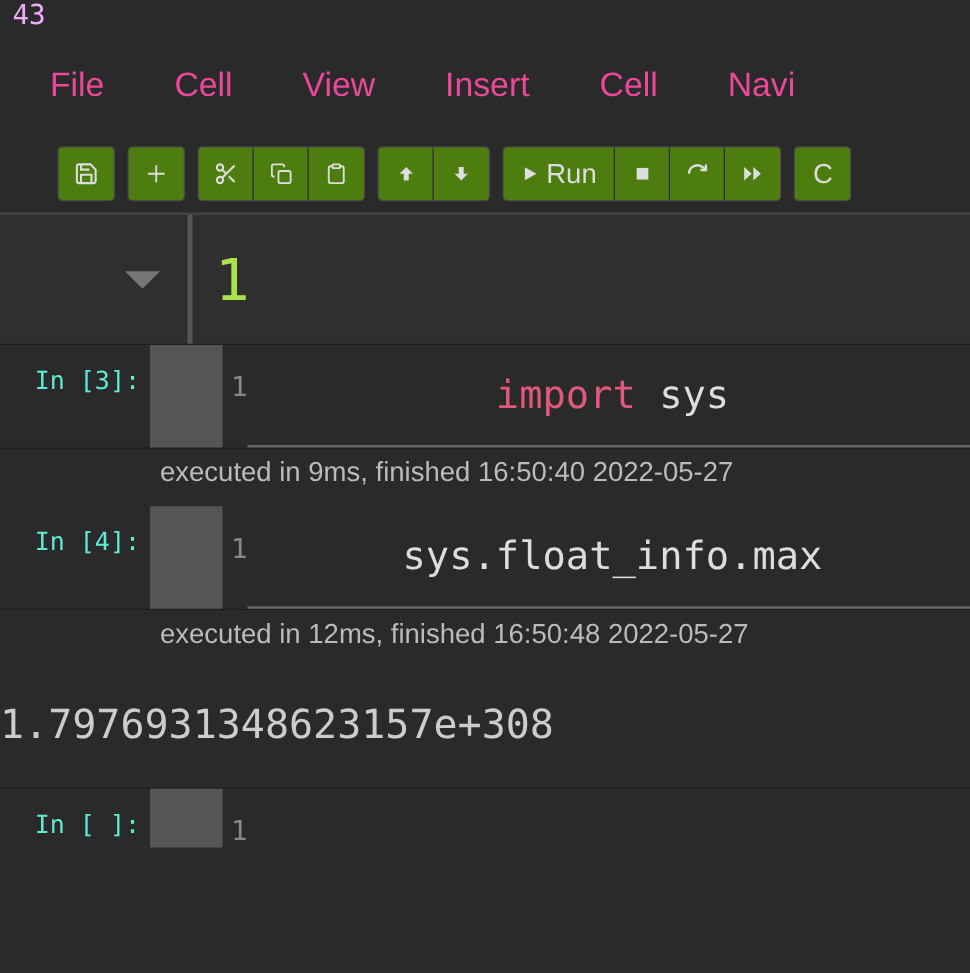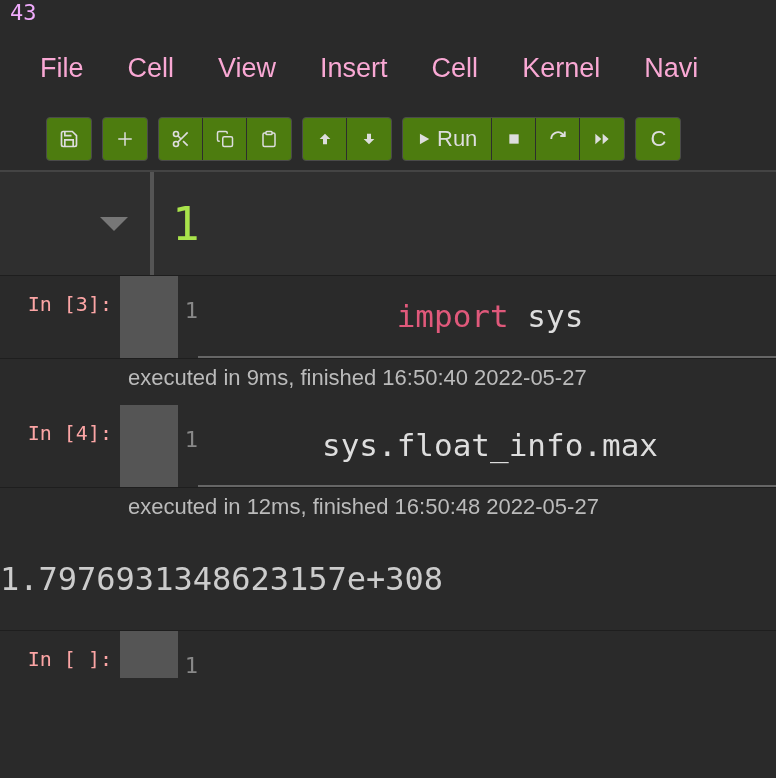--- a/index.html
+++ b/index.html
@@ -12,24 +12,24 @@
     color: #ccc;
   }
   .topnum {
     color: #f0abfc;
     font-size: 22px;
     padding: 0 0 0 10px;
     font-family: Menlo, Consolas, monospace;
   }
   .menubar {
     display: flex;
-    gap: 44px;
+    gap: 56px;
     padding: 28px 0 24px 40px;
     font-size: 27px;
-    color: #f9a8d4;
+    color: #ec4899;
     white-space: nowrap;
   }
   .menubar span { cursor: default; }
   .toolbar {
     display: flex;
     align-items: center;
     gap: 10px;
     padding: 0 0 0 46px;
     height: 64px;
     border-bottom: 2px solid #444;
@@ -98,21 +98,21 @@
     display: flex;
     border-bottom: 1px solid #1e1e1e;
     background: #2a2a2a;
   }
   .prompt-col {
     width: 120px;
     padding: 16px 8px 0 0;
     text-align: right;
     font-family: Menlo, Consolas, monospace;
     font-size: 20px;
-    color: #fca5a5;
+    color: #5eead4;
   }
   .gutter {
     width: 58px;
     background: #555;
     position: relative;
   }
   .linenum-col {
     width: 20px;
     padding-top: 22px;
     font-family: Menlo, Consolas, monospace;
@@ -159,21 +159,20 @@
 <body>
 
 <div class="topnum">43</div>
 
 <div class="menubar">
   <span>File</span>
   <span>Cell</span>
   <span>View</span>
   <span>Insert</span>
   <span>Cell</span>
-  <span>Kernel</span>
   <span>Navi</span>
 </div>
 
 <div class="toolbar">
   <div class="tb-group">
     <div class="tb-btn">
       <span class="icon">
         <svg width="20" height="20" viewBox="0 0 24 24" fill="none" stroke="#ddd" stroke-width="2">
             <path d="M19 21H5a2 2 0 0 1-2-2V5a2 2 0 0 1 2-2h11l5 5v11a2 2 0 0 1-2 2z"></path>
             <polyline points="17 21 17 13 7 13 7 21"></polyline>

